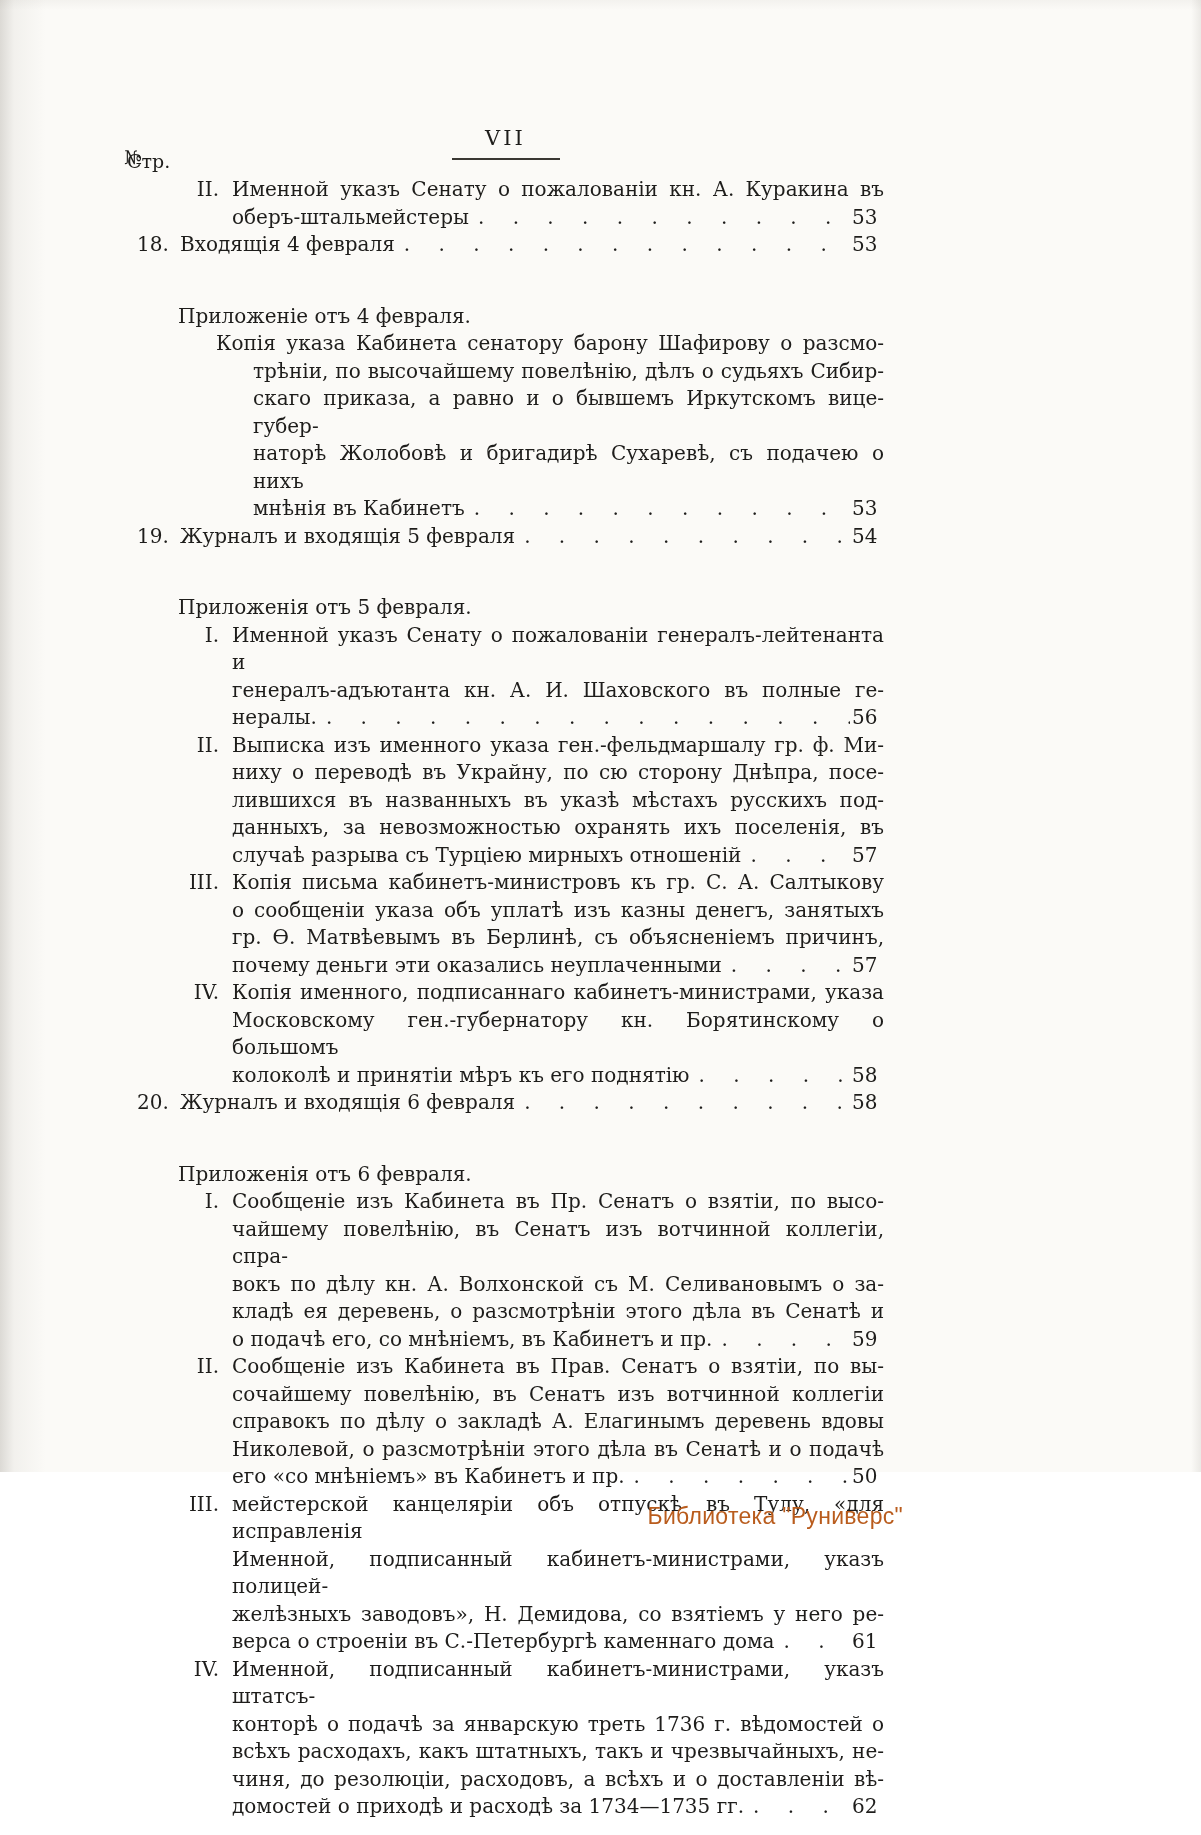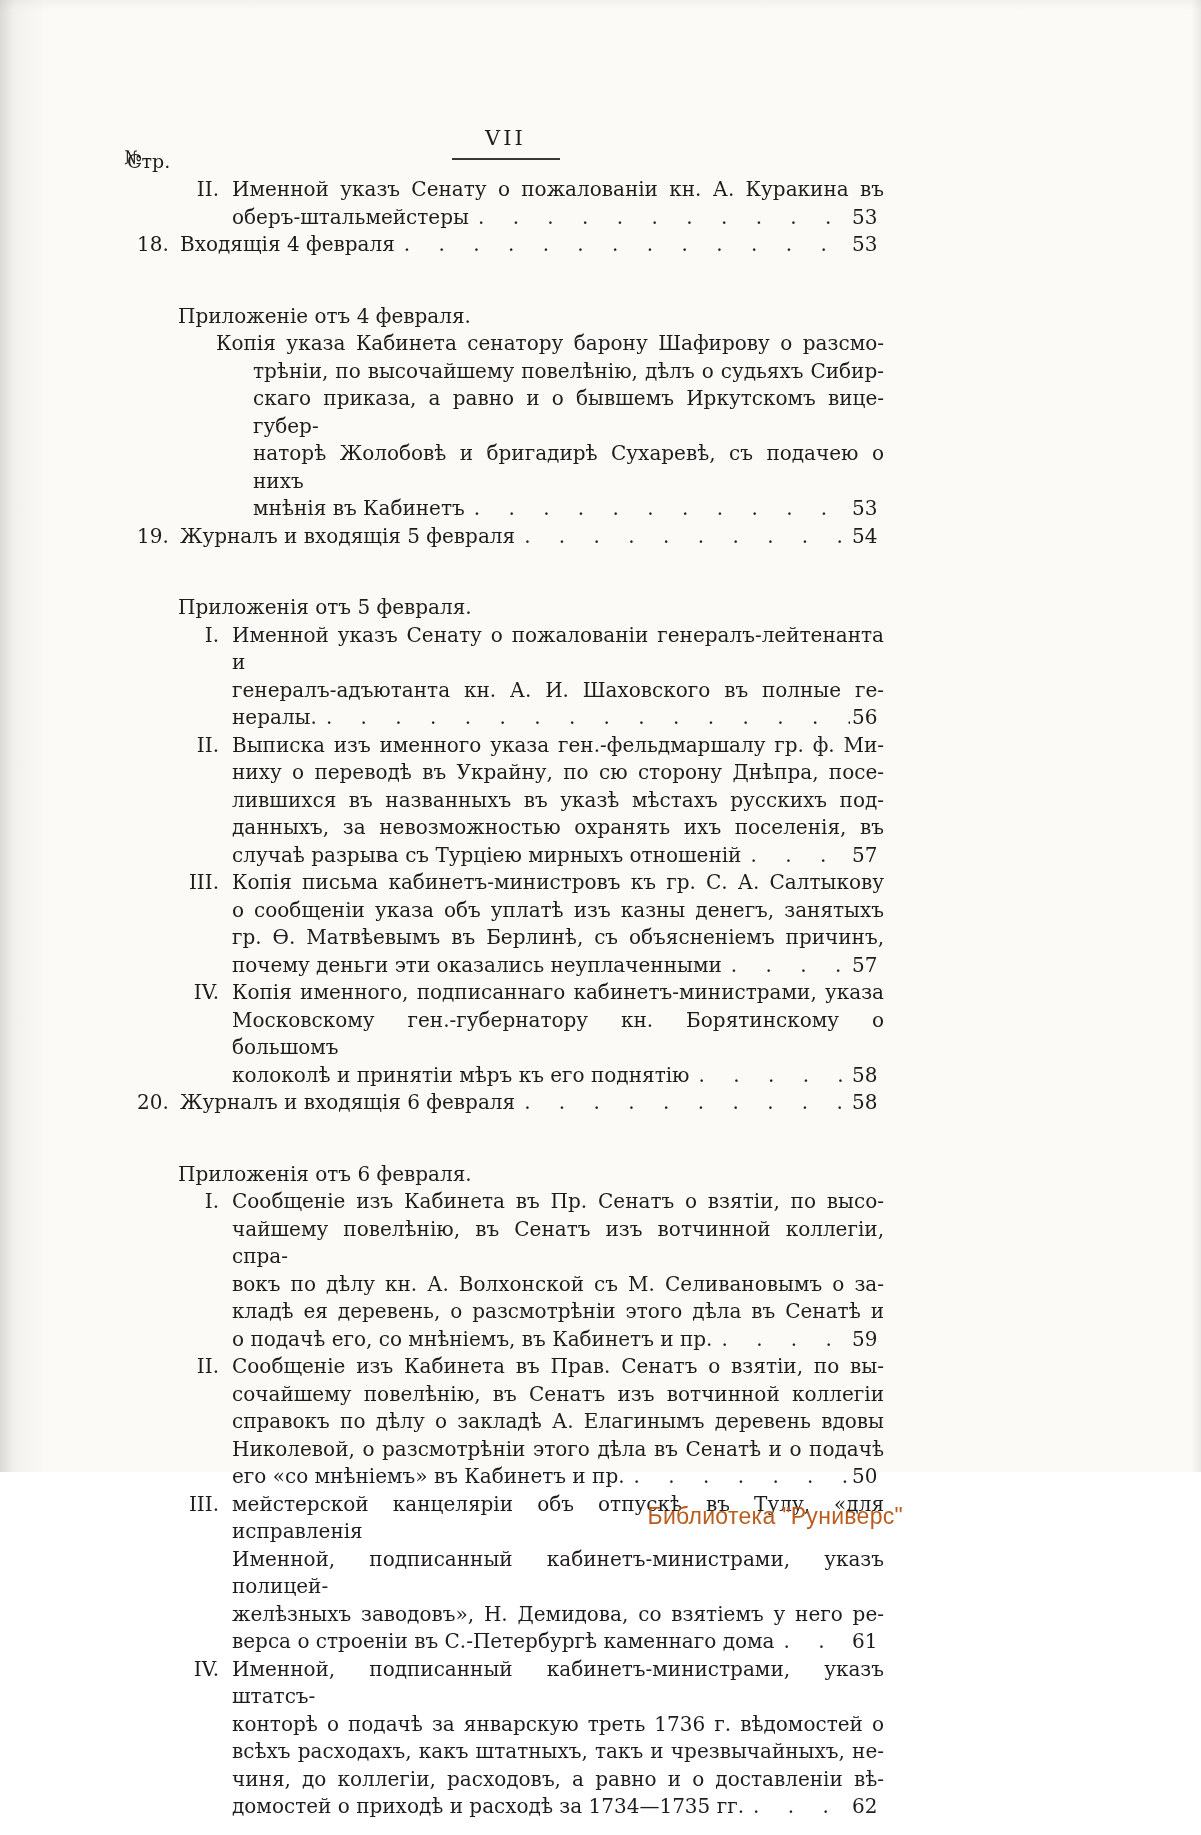--- a/index.html
+++ b/index.html
@@ -186,21 +186,21 @@
           <span class="line-text">верса о строеніи въ С.-Петербургѣ каменнаго дома</span>
           <span class="leader">. . . . . . . . . . . . . . . . . . . . . . . . . . . . . . . . . . . . . . . . . . . . . . . . . . . . . . . . . . . . </span>
           <span class="pagenum">61</span>
         </div>
       </div>
       <div class="entry entry-roman">
         <span class="entry-label">IV.</span>
         <div class="line">Именной, подписанный кабинетъ-министрами, указъ штатсъ-</div>
         <div class="line">конторѣ о подачѣ за январскую треть 1736 г. вѣдомостей о</div>
         <div class="line">всѣхъ расходахъ, какъ штатныхъ, такъ и чрезвычайныхъ, не-</div>
-        <div class="line">чиня, до коллегіи, расходовъ, а равно и о доставленіи вѣ-</div>
+        <div class="line">чиня, до резолюціи, расходовъ, а всѣхъ и о доставленіи вѣ-</div>
         <div class="line line-last">
           <span class="line-text">домостей о приходѣ и расходѣ за 1734—1735 гг.</span>
           <span class="leader">. . . . . . . . . . . . . . . . . . . . . . . . . . . . . . . . . . . . . . . . . . . . . . . . . . . . . . . . . . . . </span>
           <span class="pagenum">62</span>
         </div>
       </div>
     </div>
 
   <div class="watermark" style="color: rgb(185, 92, 29);">Библиотека "Руниверс"</div>
 </div>

